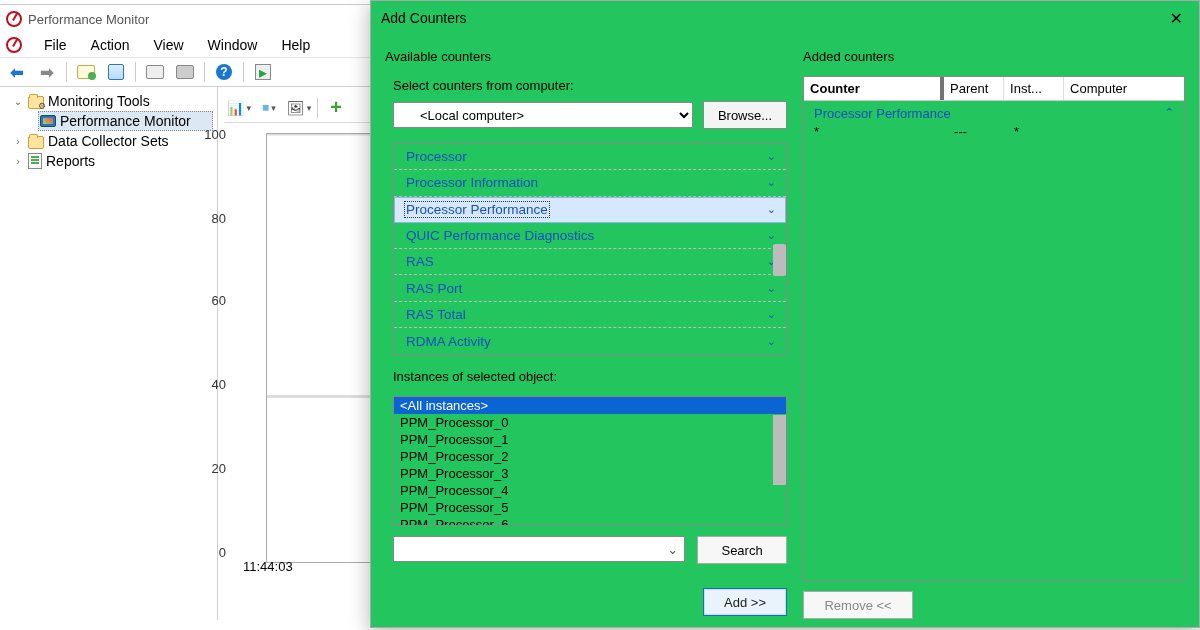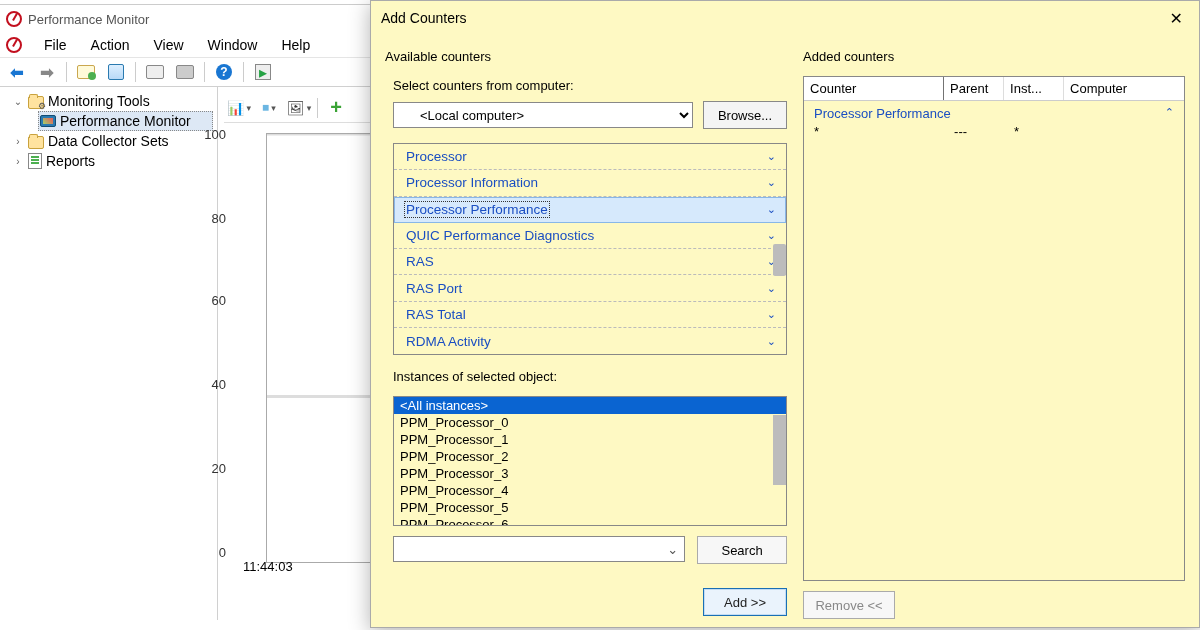--- a/index.html
+++ b/index.html
@@ -50,21 +50,21 @@
 .chart-tool.orange { color: #ff8c00; }
 .chart-tool.plus { color:#3aa335; font-size:20px; font-weight:bold; }
 .chart-tool.dd::after { content:"▾"; font-size:9px; margin-left:2px; color:#555; }
 .chart-area { margin: 10px 10px 0 42px; border: 1px solid #aaa; height: 430px; position: relative; background:#fff; }
 .y-axis { position: absolute; left: 10px; top: 46px; height: 420px; }
 .y-tick { position: absolute; right: 2px; font-size: 13px; color:#333; }
 .x-label { position: absolute; bottom: 46px; font-size: 13px; }
 svg.plot { position:absolute; inset:0; }
 
 
-.dialog { position: absolute; left: 370px; top: 0; width: 830px; height: 628px; background: #fef9c3; border: 1px solid #aaa; box-shadow: 0 4px 20px rgba(0,0,0,.3); }
+.dialog { position: absolute; left: 370px; top: 0; width: 830px; height: 628px; background: #22c55e; border: 1px solid #aaa; box-shadow: 0 4px 20px rgba(0,0,0,.3); }
 .dlg-title { display: flex; align-items: center; height: 34px; padding: 0 10px; }
 .dlg-title-text { font-size: 14px; }
 .dlg-close { margin-left: auto; font-size: 16px; padding: 2px 6px; cursor:pointer; }
 .dlg-body { display: flex; padding: 6px 14px 8px; gap: 8px; height: calc(100% - 34px); }
 .col { flex: 1; display: flex; flex-direction: column; }
 .section-label { font-size: 13px; margin: 8px 0 6px; }
 .sub-label { font-size: 13px; margin: 8px 0 8px 8px; }
 .row { display: flex; gap: 10px; align-items: center; }
 select, input[type=text], button { font-family: inherit; font-size: 13px; }
 .computer-select { flex:1; height: 26px; padding: 2px 22px; border: 1px solid #888; background:#fff; }
@@ -88,31 +88,31 @@
 .search-combo { flex:1; height:26px; border:1px solid #888; display:flex; align-items:center; justify-content:flex-end; padding:0 6px; color:#555; background:#fff;}
 .search-btn { width: 90px; height: 28px; border:1px solid #aaa; background:#f7f7f7;}
 
 .add-btn-row { display:flex; justify-content:flex-end; margin: 24px 8px 0; }
 .add-btn { width: 84px; height: 28px; border:1px solid #1a6fb4; background:#eaf3fc; color:#222; box-shadow: inset 0 0 0 1px #c3dcf3;}
 
 
 .added-table-wrap { margin: 6px 0 0; border:1px solid #888; flex:1; display:flex; flex-direction:column; min-height:460px;}
 .added-head { display:flex; border-bottom:1px solid #ccc; background:#fff; }
 .added-head div { padding: 4px 6px; font-size: 13px; }
-.h-counter { width: 140px; border-right:1px solid #737373;}
+.h-counter { width: 140px; border-right:4px solid #737373;font-weight:bold;}
 .h-parent { width: 60px; border-right:1px solid #ddd;}
 .h-inst { width: 60px; border-right:1px solid #ddd;}
 .h-comp { flex:1;}
 .added-body { flex:1; padding: 2px 0;}
 .added-row { display:flex; font-size:13px; }
 .added-row.link { color:#1a4ec2; padding: 3px 10px; justify-content:space-between; cursor:pointer;}
 .added-row.vals div { padding: 0 10px; }
 .v-counter { width:140px;} .v-parent { width:60px;} .v-inst { width:60px;}
 .remove-row { display:flex; margin-top:10px;}
-.remove-btn { width: 92px; height: 28px; border:1px solid #aaa; background:#f7f7f7; color:#888;}
+.remove-btn { width: 110px; height: 28px; border:1px solid #aaa; background:#f7f7f7; color:#888;}
 
 
 .win-fake { position:absolute; right:0; top:2px; display:flex; }
 .win-fake div { width:46px; height:28px; display:flex; align-items:center; justify-content:center; font-size:12px; color:#333; }
 .win-fake .max{ border:1px solid #eee; }
 .win-fake .tab{ width:32px; background:#333; }
 </style>
 </head>
 <body>
 

